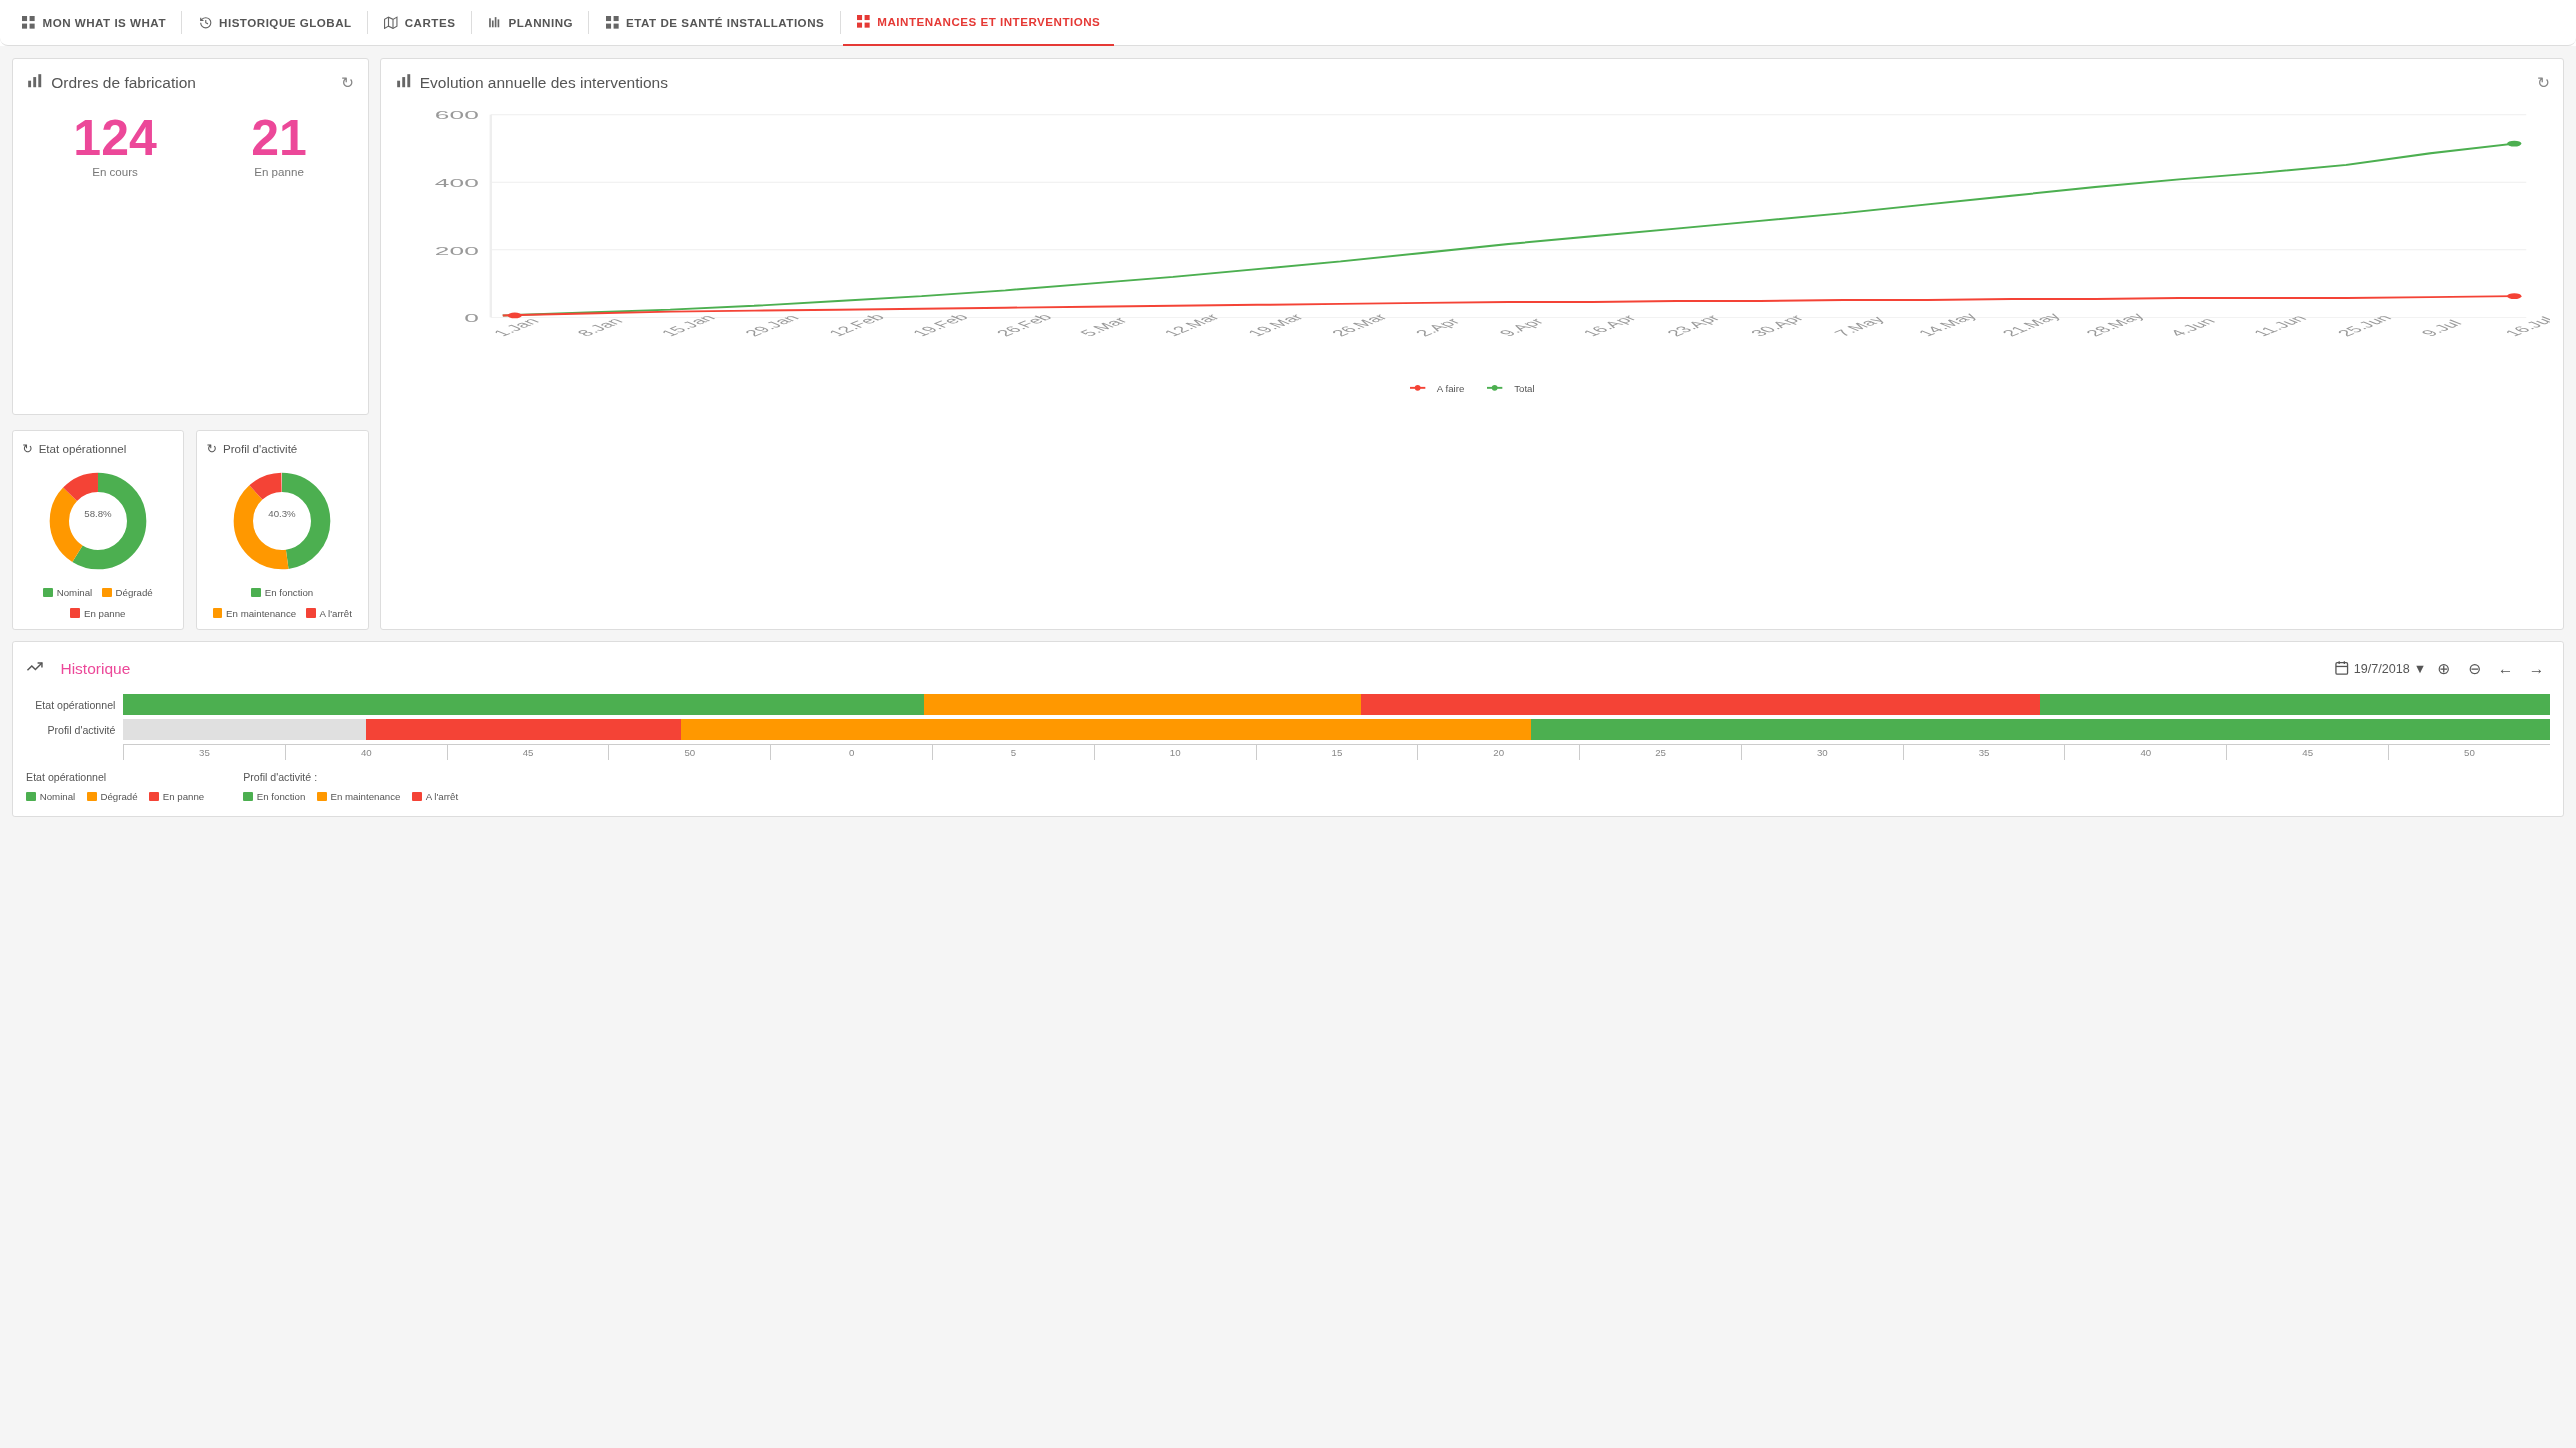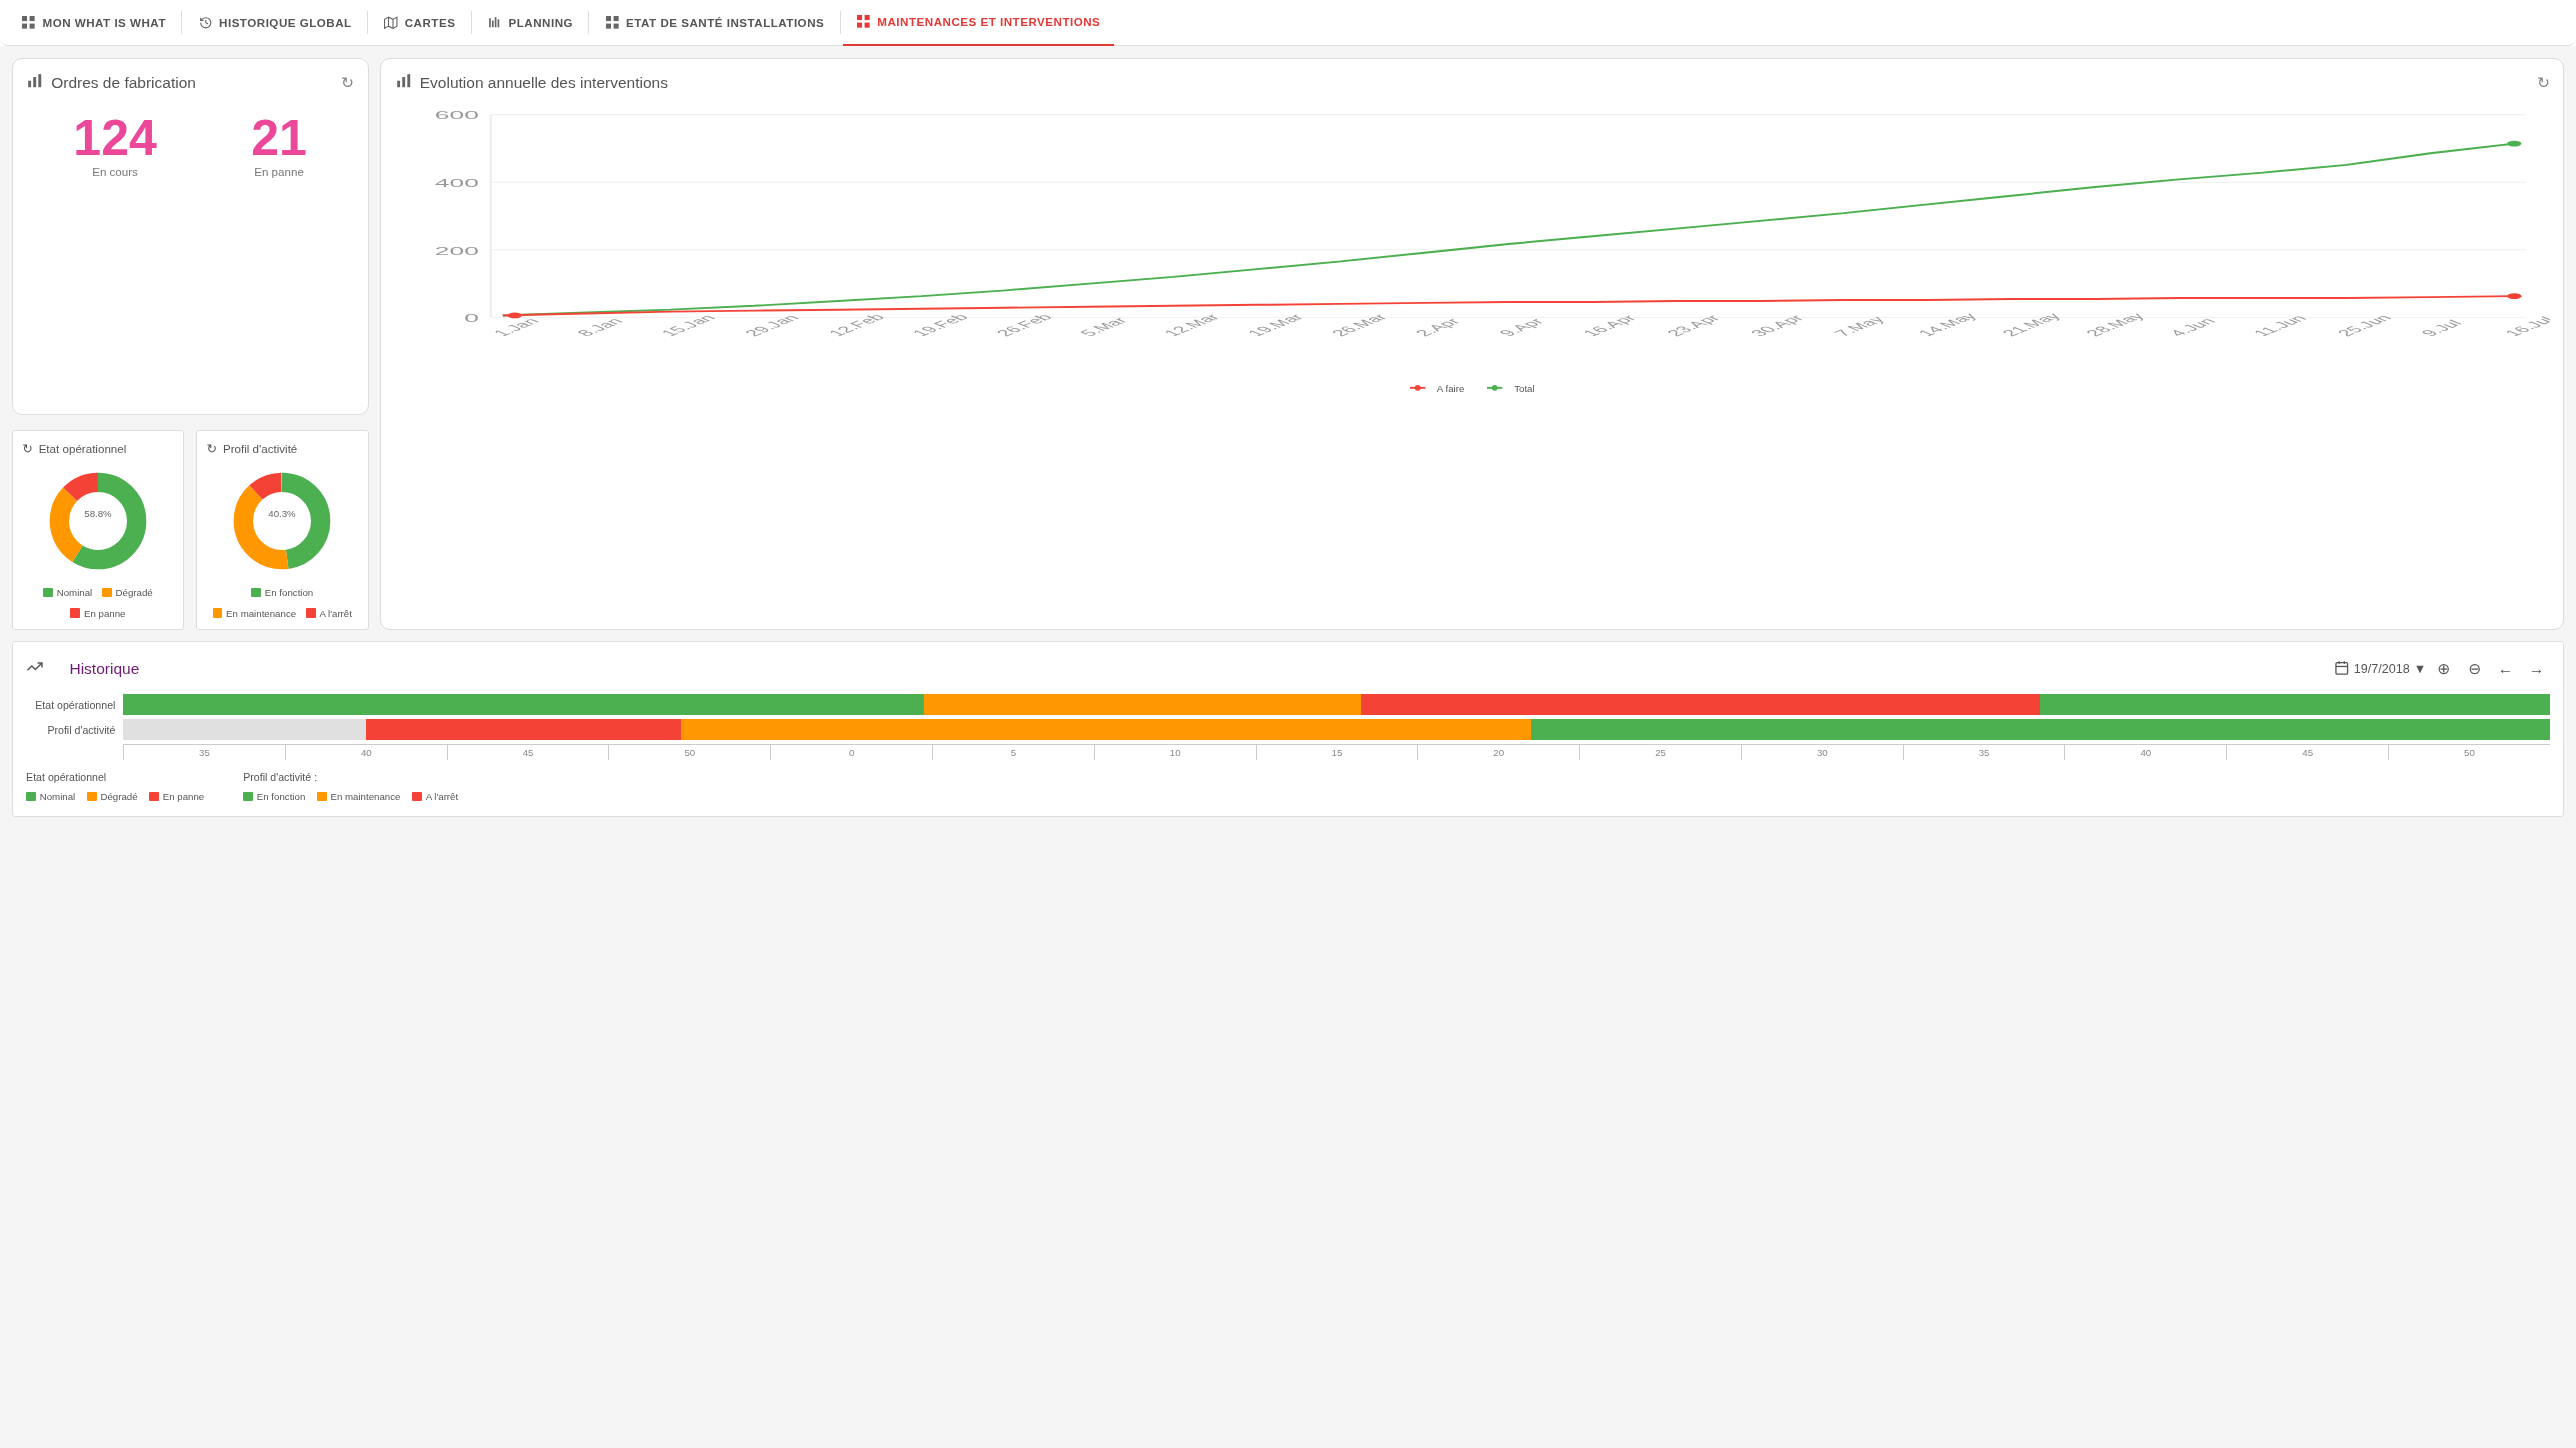--- a/index.html
+++ b/index.html
@@ -12,21 +12,21 @@
     .nav-icon { width: 15.5px; height: 15.5px; display: inline-flex; align-items: center; justify-content: center; }
     .nav-divider { width: 1px; height: 23px; background: #ddd; margin: 0 1.9px; }
 
     
     .main { display: flex; flex-direction: column; padding: 11.6px; gap: 11.6px; background: #f5f5f5; min-height: calc(100vh - 46px); }
 
     
     .top-row { display: flex; gap: 11.6px; }
 
     
-    .card { background: #fff; border: 1px solid #ddd; border-radius: 10px; padding: 13.5px; }
+    .card { background: #fff; border: 1px solid #ddd; border-radius: 3px; padding: 13.5px; }
 
     
     .ordres-card { flex: 0 0 357px; max-width: 357px; }
     .card-header { display: flex; align-items: center; justify-content: space-between; margin-bottom: 11.6px; }
     .card-title { display: flex; align-items: center; gap: 7.7px; font-size: 15.5px; color: #555; font-weight: 400; }
     .card-title-icon { color: #666; }
     .card-refresh { color: #888; cursor: pointer; font-size: 15.5px; }
     .ordres-numbers { display: flex; justify-content: space-around; align-items: center; padding: 7.7px 0 3.9px; }
     .ordres-stat { text-align: center; }
     .ordres-value { font-size: 50px; font-weight: 700; color: #ec4899; line-height: 1; }
@@ -45,21 +45,21 @@
     .left-panel { flex: 0 0 357px; display: flex; flex-direction: column; gap: 11.6px; }
 
     
     .evolution-card { flex: 1; }
     .chart-area { position: relative; width: 100%; height: 270px; }
     .chart-legend { display: flex; justify-content: center; gap: 23px; margin-top: 7.7px; }
 
     
     .historique-card { background: #fff; border: 1px solid #ddd; border-radius: 2.9px; padding: 13.5px; }
     .historique-header { display: flex; align-items: center; justify-content: space-between; margin-bottom: 11.6px; }
-    .historique-title { display: flex; align-items: center; gap: 26px; font-size: 15.5px; color: #701a75; font-weight: 400; }
+    .historique-title { display: flex; align-items: center; gap: 17px; font-size: 15.5px; color: #ec4899; font-weight: 400; }
     .historique-date { display: flex; align-items: center; gap: 4px; color: #555; font-size: 12.6px; }
     .historique-controls { display: flex; gap: 3.9px; }
     .hist-btn { width: 27px; height: 27px; display: flex; align-items: center; justify-content: center; cursor: pointer; color: #555; font-size: 15.5px; }
 
     .timeline-container { overflow-x: auto; }
     .timeline-rows { display: flex; flex-direction: column; gap: 3.9px; margin-bottom: 3.9px; }
     .timeline-row { display: flex; align-items: center; gap: 0; }
     .timeline-label { width: 97px; font-size: 10.6px; color: #555; text-align: right; padding-right: 7.7px; flex-shrink: 0; }
     .timeline-bar-container { flex: 1; height: 21px; position: relative; overflow: hidden; }
     .timeline-bar-row { display: flex; height: 21px; }

